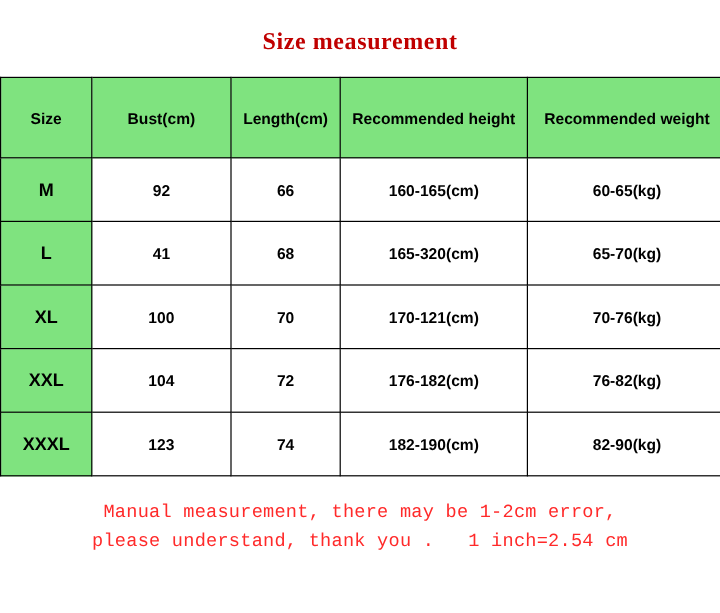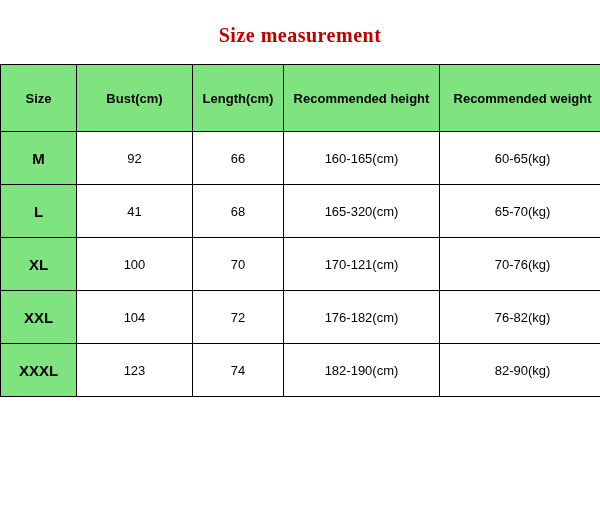--- a/index.html
+++ b/index.html
@@ -54,21 +54,21 @@
     width: 75px;
   }
   thead th.col-bust { width: 115px; }
   thead th.col-length { width: 90px; }
   thead th.col-height { width: 155px; }
   thead th.col-weight { width: 165px; }
 
   tbody td {
     height: 52px;
     font-size: 13px;
-    font-weight: normal;
+    font-weight: bold;
     background: #ffffff;
   }
   tbody td.size-cell {
     background: #7fe37f;
     font-size: 15px;
     font-weight: bold;
   }
   .note {
     color: #ff2a2a;
     font-family: "Liberation Mono", monospace;
@@ -132,14 +132,18 @@
       <tr>
         <td class="size-cell">XXXL</td>
         <td>123</td>
         <td>74</td>
         <td>182-190(cm)</td>
         <td>82-90(kg)</td>
       </tr>
     </tbody>
   </table>
 
+  <div class="note">
+    <span class="note-line">Manual measurement, there may be 1-2cm error,</span>
+    <span class="note-line">please understand, thank you .   1 inch=2.54 cm</span>
+  </div>
 
 </div>
 
 </body></html>

